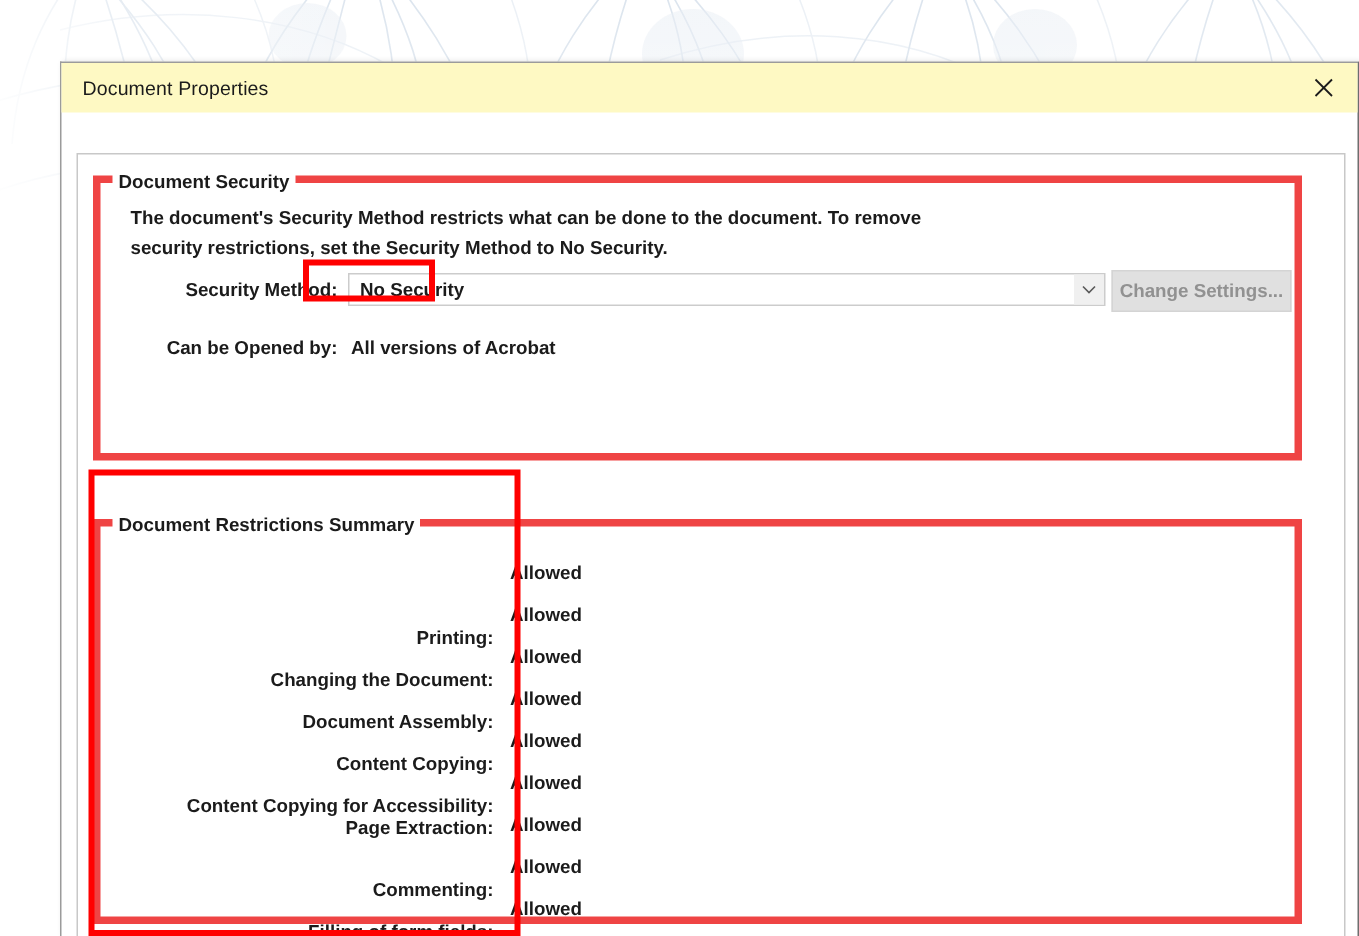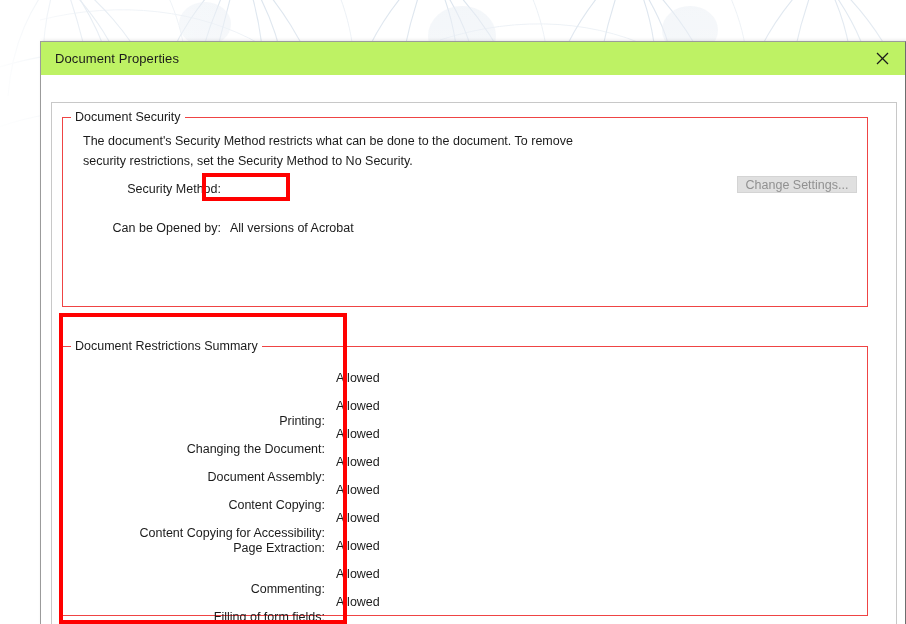--- a/index.html
+++ b/index.html
@@ -59,21 +59,21 @@
     border-top: 1px solid #9b9b9b;
     border-left: 1px solid #9b9b9b;
     border-right: 1px solid #6e6e6e;
     box-sizing: border-box;
     box-shadow: 2px 0 4px rgba(0,0,0,0.16);
   }
 
   #titlebar {
     position: relative;
     height: 33px;
-    background: #bef264;
+    background: #fef9c3;
   }
   #title-text {
     position: absolute;
     left: 14px;
     top: 9px;
     font-size: 13px;
     color: #1b1b1b;
     letter-spacing: 0.1px;
   }
   #close-btn {
@@ -131,22 +131,23 @@
     height: 523px;
     background: #ffffff;
     border: 1px solid #c8c8c8;
     border-top: 1px solid #c8c8c8;
     box-sizing: border-box;
   }
 
   
   .groupbox {
     position: absolute;
-    border: 1px solid #ef4444;
-    box-sizing: border-box;
+    border: 5px solid #ef4444;
+    box-sizing: border-box;
+    font-weight: bold;
   }
   .group-legend {
     position: absolute;
     top: -8px;
     left: 8px;
     background: #ffffff;
     padding: 0 4px;
     font-size: 12.5px;
     color: #1b1b1b;
     white-space: nowrap;
@@ -226,21 +227,21 @@
     align-items: center;
     justify-content: center;
     box-sizing: border-box;
     cursor: default;
     white-space: nowrap;
   }
   #btn-change {
     left: 674px;
     top: 58px;
     width: 120px;
-    height: 17px;
+    height: 28px;
   }
   #btn-showdetails {
     left: 686px;
     top: 97px;
     width: 120px;
     height: 25px;
   }
 
   
   .restr-label {
@@ -363,20 +364,28 @@
     <div id="tabpage">
 
       <div class="groupbox" id="gb-security">
         <div class="group-legend">Document Security</div>
 
         <div class="desc-line" style="left:20px; top:36px;">security restrictions, set the Security Method to No Security.</div>
         <div class="desc-line" style="left:20px; top:16px;">The document's Security Method restricts what can be done to the document. To remove</div>
 
         <div class="field-label" style="left:0px; top:64px; width:158px;">Security Method:</div>
 
+        <div id="combo">
+          <div id="combo-value" title="No Security">No Security</div>
+          <div id="combo-arrow">
+            <svg width="10" height="7" viewBox="0 0 10 7">
+              <path d="M1,1 L5,5 L9,1" stroke="#5a5a5a" stroke-width="1.1" fill="none"></path>
+            </svg>
+          </div>
+        </div>
 
         <div class="btn-disabled" id="btn-change">
           <span>Change Settings...</span>
         </div>
 
         <div class="field-label" style="left:0px; top:103px; width:158px;">Can be Opened by:</div>
         <div class="field-value" style="left:167px; top:103px;">All versions of Acrobat</div>
 
       </div>
 

